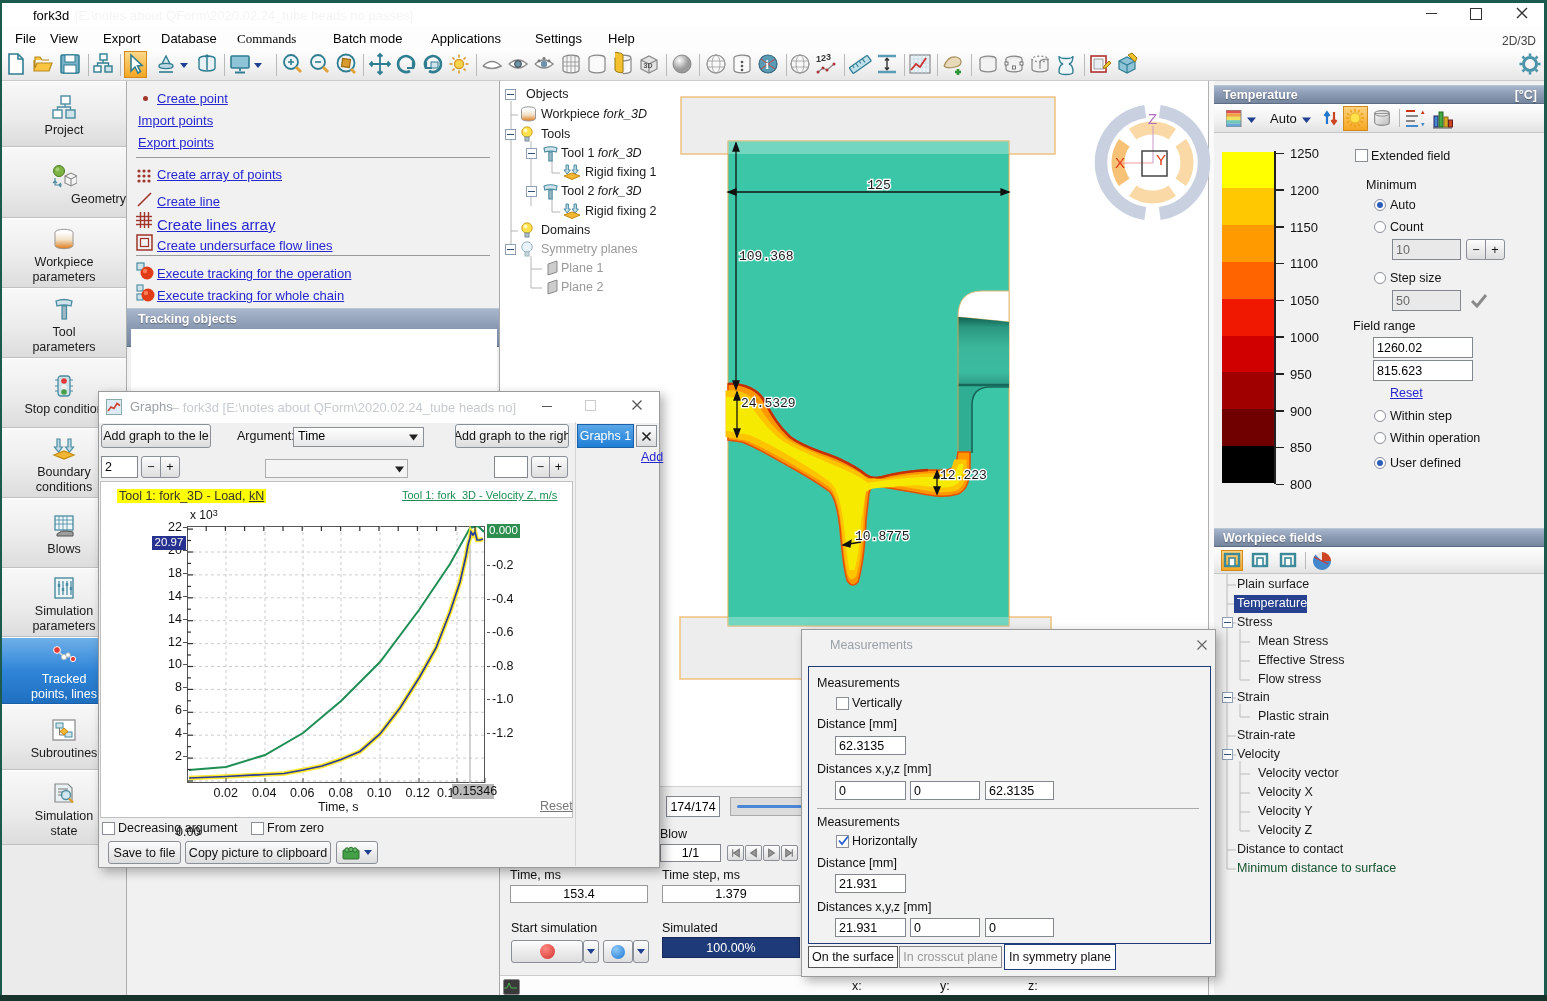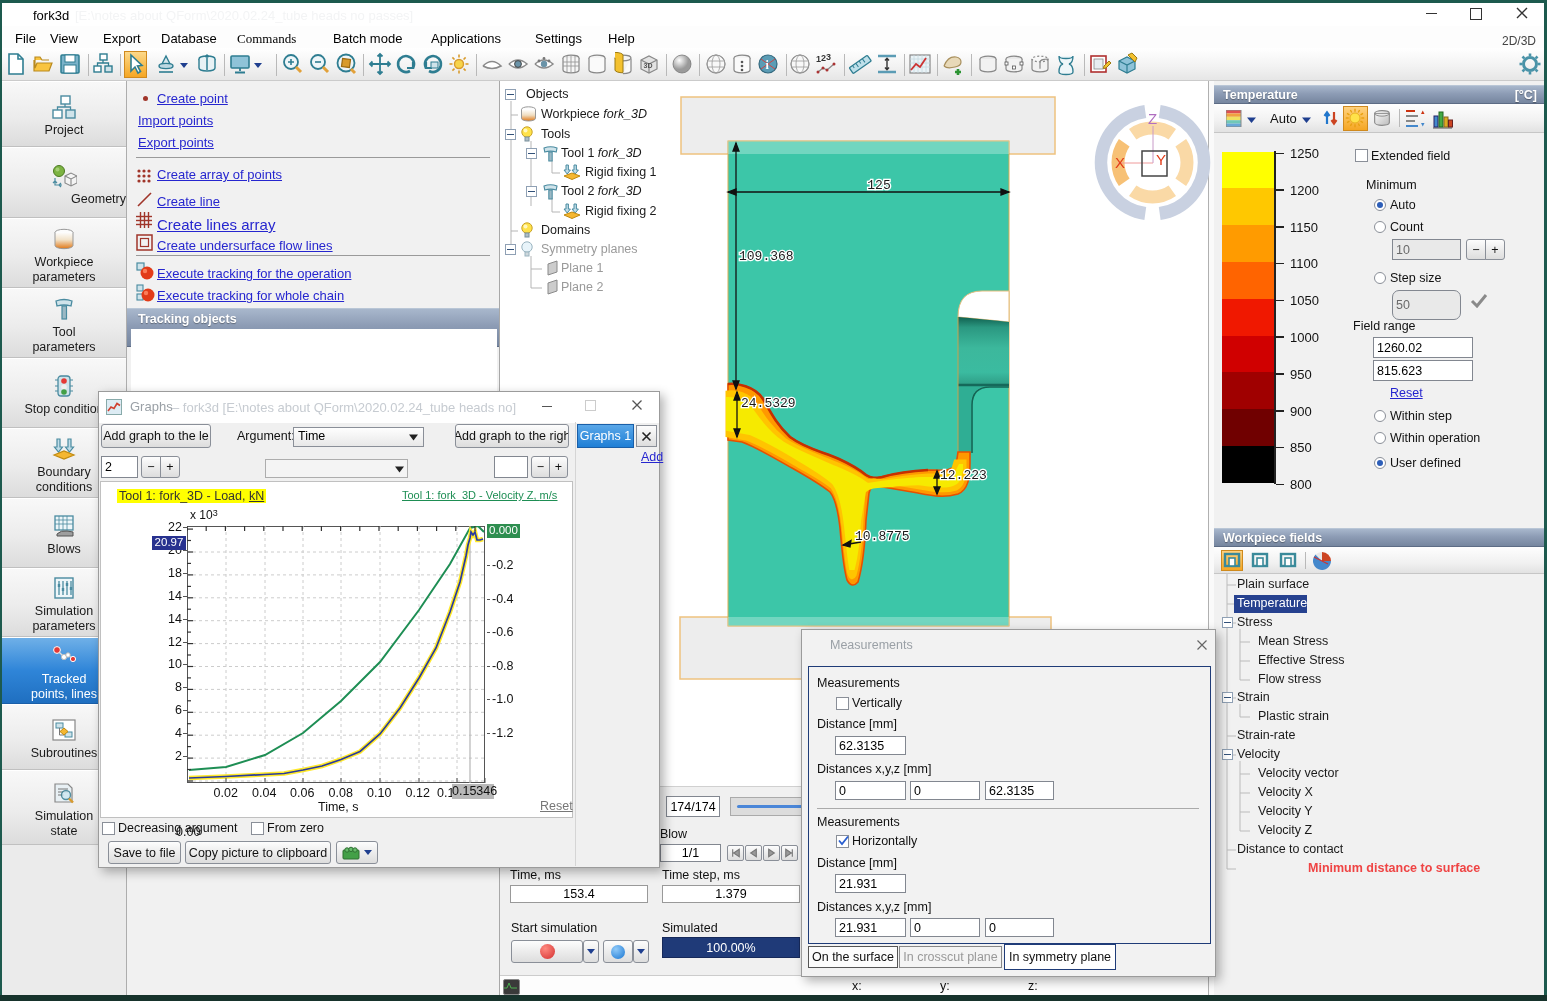--- a/index.html
+++ b/index.html
@@ -705,21 +705,21 @@
 <div class="lbl" style="left:1366px;top:178px;">Minimum</div>
 <div class="rad sel" style="left:1374px;top:199px;"></div>
 <div class="lbl" style="left:1390px;top:198px;">Auto</div>
 <div class="rad" style="left:1374px;top:221px;"></div>
 <div class="lbl" style="left:1390px;top:220px;">Count</div>
 <div class="inp inpd" style="left:1392px;top:239px;width:69px;height:21px;">10</div>
 <div class="btn" style="left:1466px;top:239px;width:20px;height:21px;border-radius:3px 0 0 3px;">−</div>
 <div class="btn" style="left:1485px;top:239px;width:20px;height:21px;border-radius:0 3px 3px 0;">+</div>
 <div class="rad" style="left:1374px;top:272px;"></div>
 <div class="lbl" style="left:1390px;top:271px;">Step size</div>
-<div class="inp inpd" style="left:1392px;top:290px;width:69px;height:30px;border-radius:7px;">50</div>
+<div class="inp inpd" style="left:1392px;top:290px;width:69px;height:21px;">50</div>
 <svg class="abs" style="left:1470px;top:293px;" width="18" height="15">
     <path d="M2 8 L7 13 L16 2" fill="none" stroke="#8a8a8a" stroke-width="3"></path>
   </svg>
 <div class="lbl" style="left:1353px;top:319px;">Field range</div>
 <div class="inp" style="left:1373px;top:337px;width:100px;height:21px;">1260.02</div>
 <div class="inp" style="left:1373px;top:360px;width:100px;height:21px;">815.623</div>
 <a class="lnk abs" style="left:1390px;top:386px;font-size:12.5px;">Reset</a>
 <div class="rad" style="left:1374px;top:410px;"></div>
 <div class="lbl" style="left:1390px;top:409px;">Within step</div>
 <div class="rad" style="left:1374px;top:432px;"></div>
@@ -779,21 +779,21 @@
 <div class="abs" style="left:1258px;top:709px;font-size:12.5px;color:#1a1a1a;white-space:nowrap;">Plastic strain</div>
 <div class="abs" style="left:1237px;top:728px;font-size:12.5px;color:#1a1a1a;white-space:nowrap;">Strain-rate</div>
 <div class="abs" style="left:1222px;top:749px;width:11px;height:11px;background:#fff;border:1px solid #8fa0b4;box-sizing:border-box;"></div>
 <div class="abs" style="left:1224px;top:753.5px;width:7px;height:1.5px;background:#33527a;"></div>
 <div class="abs" style="left:1237px;top:747px;font-size:12.5px;color:#1a1a1a;white-space:nowrap;">Velocity</div>
 <div class="abs" style="left:1258px;top:766px;font-size:12.5px;color:#1a1a1a;white-space:nowrap;">Velocity vector</div>
 <div class="abs" style="left:1258px;top:785px;font-size:12.5px;color:#1a1a1a;white-space:nowrap;">Velocity X</div>
 <div class="abs" style="left:1258px;top:804px;font-size:12.5px;color:#1a1a1a;white-space:nowrap;">Velocity Y</div>
 <div class="abs" style="left:1258px;top:823px;font-size:12.5px;color:#1a1a1a;white-space:nowrap;">Velocity Z</div>
 <div class="abs" style="left:1237px;top:842px;font-size:12.5px;color:#1a1a1a;white-space:nowrap;">Distance to contact</div>
-<div class="abs" style="left:1308px;top:861px;font-size:12.5px;color:#ef4444;white-space:nowrap;font-weight:bold;">Minimum distance to surface</div>
+<div class="abs" style="left:1237px;top:861px;font-size:12.5px;color:#14532d;white-space:nowrap;">Minimum distance to surface</div>
 <div class="inp" style="left:666px;top:796px;width:54px;height:21px;justify-content:center;">174/174</div>
 <div class="abs" style="left:730px;top:797px;width:470px;height:19px;background:#dcdcdc;border:1px solid #aaa;box-sizing:border-box;"></div>
 <div class="abs" style="left:737px;top:805px;width:420px;height:3px;background:#4a86d8;border-radius:2px;"></div>
 <div class="lbl" style="left:660px;top:827px;">Blow</div>
 <div class="inp" style="left:660px;top:844px;width:61px;height:18px;justify-content:center;">1/1</div>
 <div class="btn" style="left:727px;top:845px;width:17px;height:16px;border-radius:2px;">
     <svg width="16" height="14" viewBox="0 0 16 14">
       <path d="M5 3 v8 M12 3 L6 7 L12 11 Z" stroke="#777" fill="#999" stroke-width="1.2"></path>
     </svg>
   </div>

